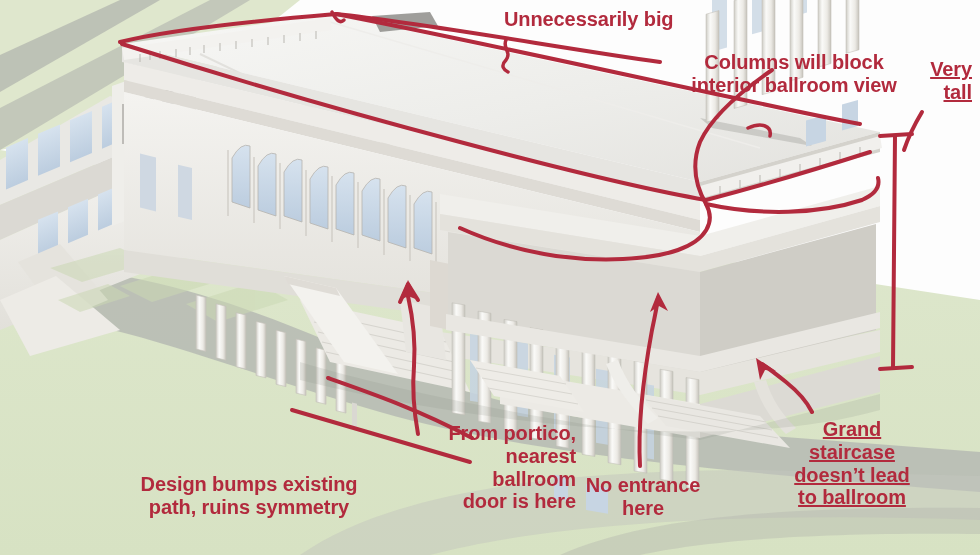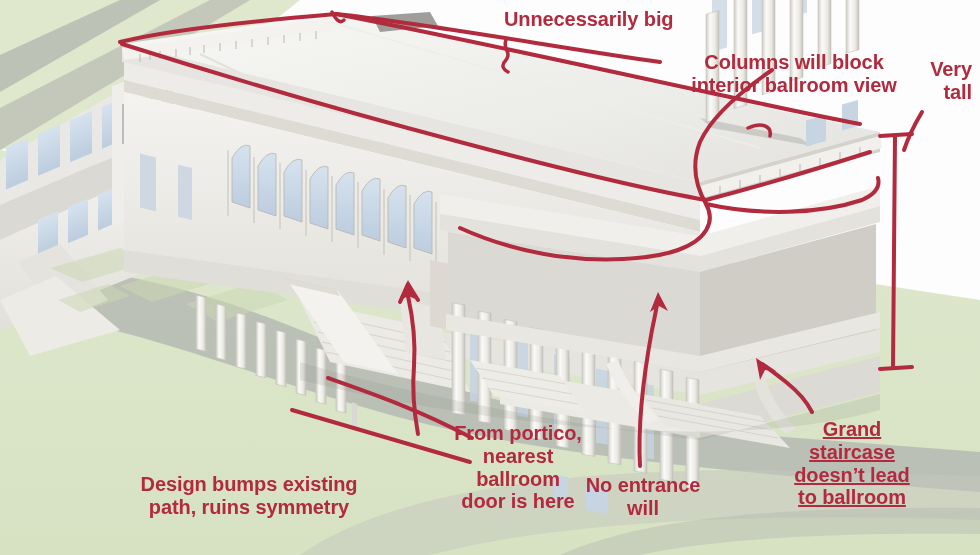--- a/index.html
+++ b/index.html
@@ -404,32 +404,32 @@
         <path d="M756,358 L760,380 L765,370 L776,371 Z" fill="#b22a3d" stroke="none"></path>
       </g>
     </g>
   </svg>
 
   <div class="anno l" style="left:480px; top:8px;margin-left:24px;">Unnecessarily big</div>
 
   <div class="anno c" style="left:682px; top:6px; width:224px;margin-top:45px;">Columns will block
 interior ballroom view</div>
 
-  <div class="anno r" style="left:860px; top:58px; width:112px;">Very
+  <div class="anno r" style="left:860px; top:58px; width:112px;text-decoration:underline;">Very
 tall</div>
 
   <div class="anno c" style="left:118px; top:473px; width:262px;">Design bumps existing
 path, ruins symmetry</div>
 
-  <div class="anno c" style="left:444px; top:422px; width:148px;">From portico,
+  <div class="anno c" style="left:428px; top:422px; width:148px;text-align:right;">From portico,
 nearest
 ballroom
 door is here</div>
 
   <div class="anno c" style="left:570px; top:474px; width:146px;">No entrance
-will</div>
+here</div>
 
   <div class="anno c" style="left:774px; top:418px; width:156px;text-decoration:underline;">Grand
 staircase
 doesn’t lead
 to ballroom</div>
 
 </div>
 
 </body></html>

